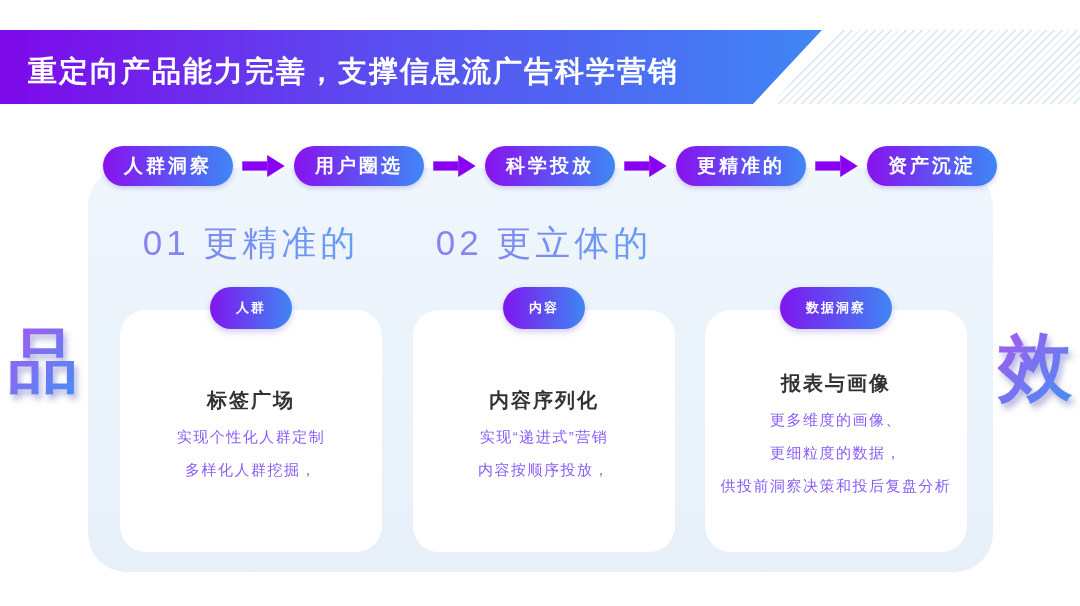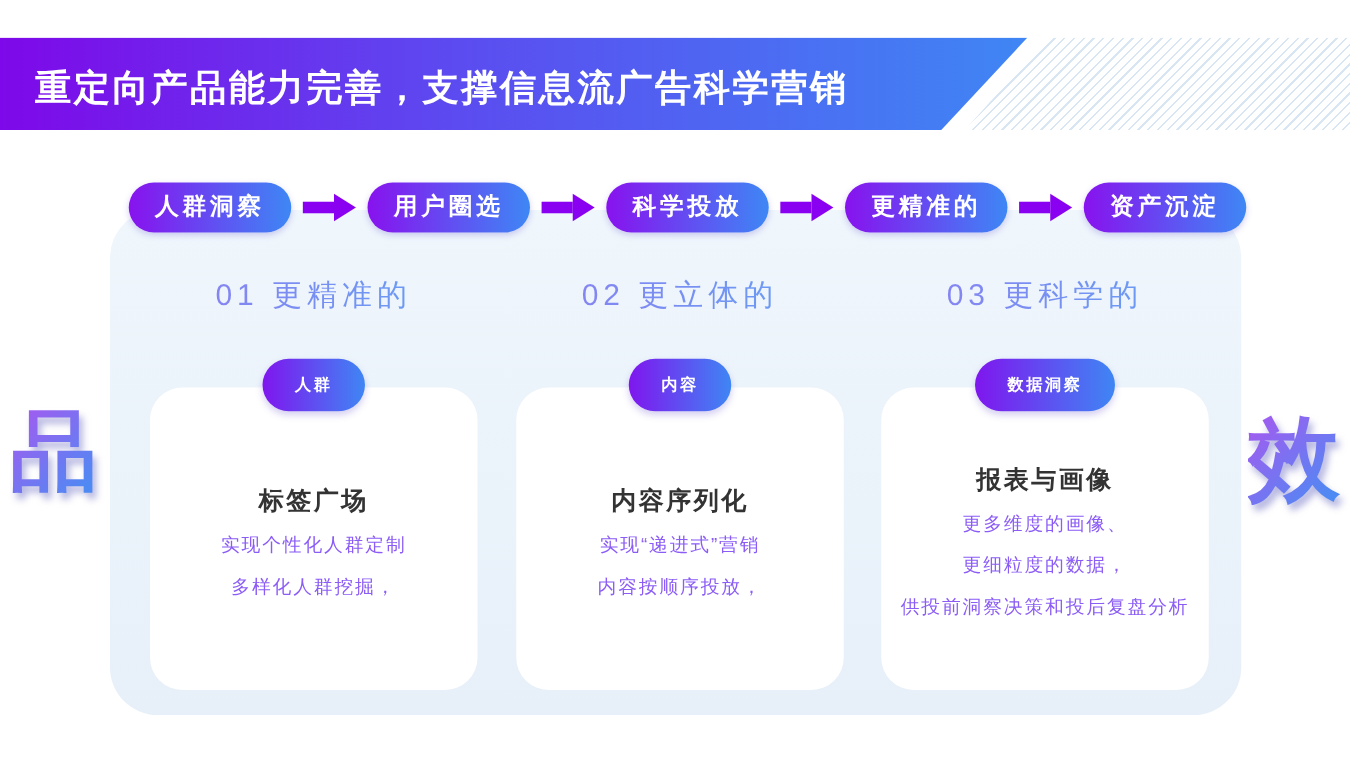--- a/index.html
+++ b/index.html
@@ -36,21 +36,21 @@
     color:#ffffff;font-size:19px;font-weight:bold;letter-spacing:3px;white-space:nowrap;
     box-shadow:0 2px 5px rgba(80,60,200,0.25);
   }
   .arrow{width:45px;height:24px;flex:0 0 auto;}
 
   
   .col{position:absolute;top:220px;width:262px;height:332px;}
   .col1{left:120px;} .col2{left:413px;} .col3{left:705px;}
   .colnum{
     position:absolute;top:0;left:0;width:100%;text-align:center;
-    font-size:24px;font-weight:400;letter-spacing:4px;white-space:nowrap;
+    font-size:35px;font-weight:400;letter-spacing:4px;white-space:nowrap;
     background:linear-gradient(90deg,#8d7ef1 0%,#63a1f4 100%);
     -webkit-background-clip:text;background-clip:text;color:transparent;
   }
   .tagpill{
     position:absolute;top:67px;left:50%;transform:translateX(-50%);z-index:2;
     height:42px;line-height:42px;padding:0 26px;border-radius:21px;
     background:linear-gradient(90deg,#7f16ee 0%,#3f86f4 100%);
     color:#ffffff;font-size:13px;font-weight:bold;letter-spacing:2px;white-space:nowrap;
     box-shadow:0 3px 6px rgba(80,60,200,0.25);
   }
@@ -123,21 +123,20 @@
     <div class="colnum">02 更立体的</div>
     <div class="tagpill">内容</div>
     <div class="card">
       <div class="card-title">内容序列化</div>
       <div class="card-line">实现“递进式”营销</div>
       <div class="card-line">内容按顺序投放，</div>
     </div>
   </div>
 
   <div class="col col3">
-    <div class="colnum">03 更科学的</div>
     <div class="tagpill">数据洞察</div>
     <div class="card">
       <div class="card-title">报表与画像</div>
       <div class="card-line">更多维度的画像、</div>
       <div class="card-line">更细粒度的数据，</div>
       <div class="card-line">供投前洞察决策和投后复盘分析</div>
     </div>
   </div>
 
   <div class="side-char char-left">品</div>

